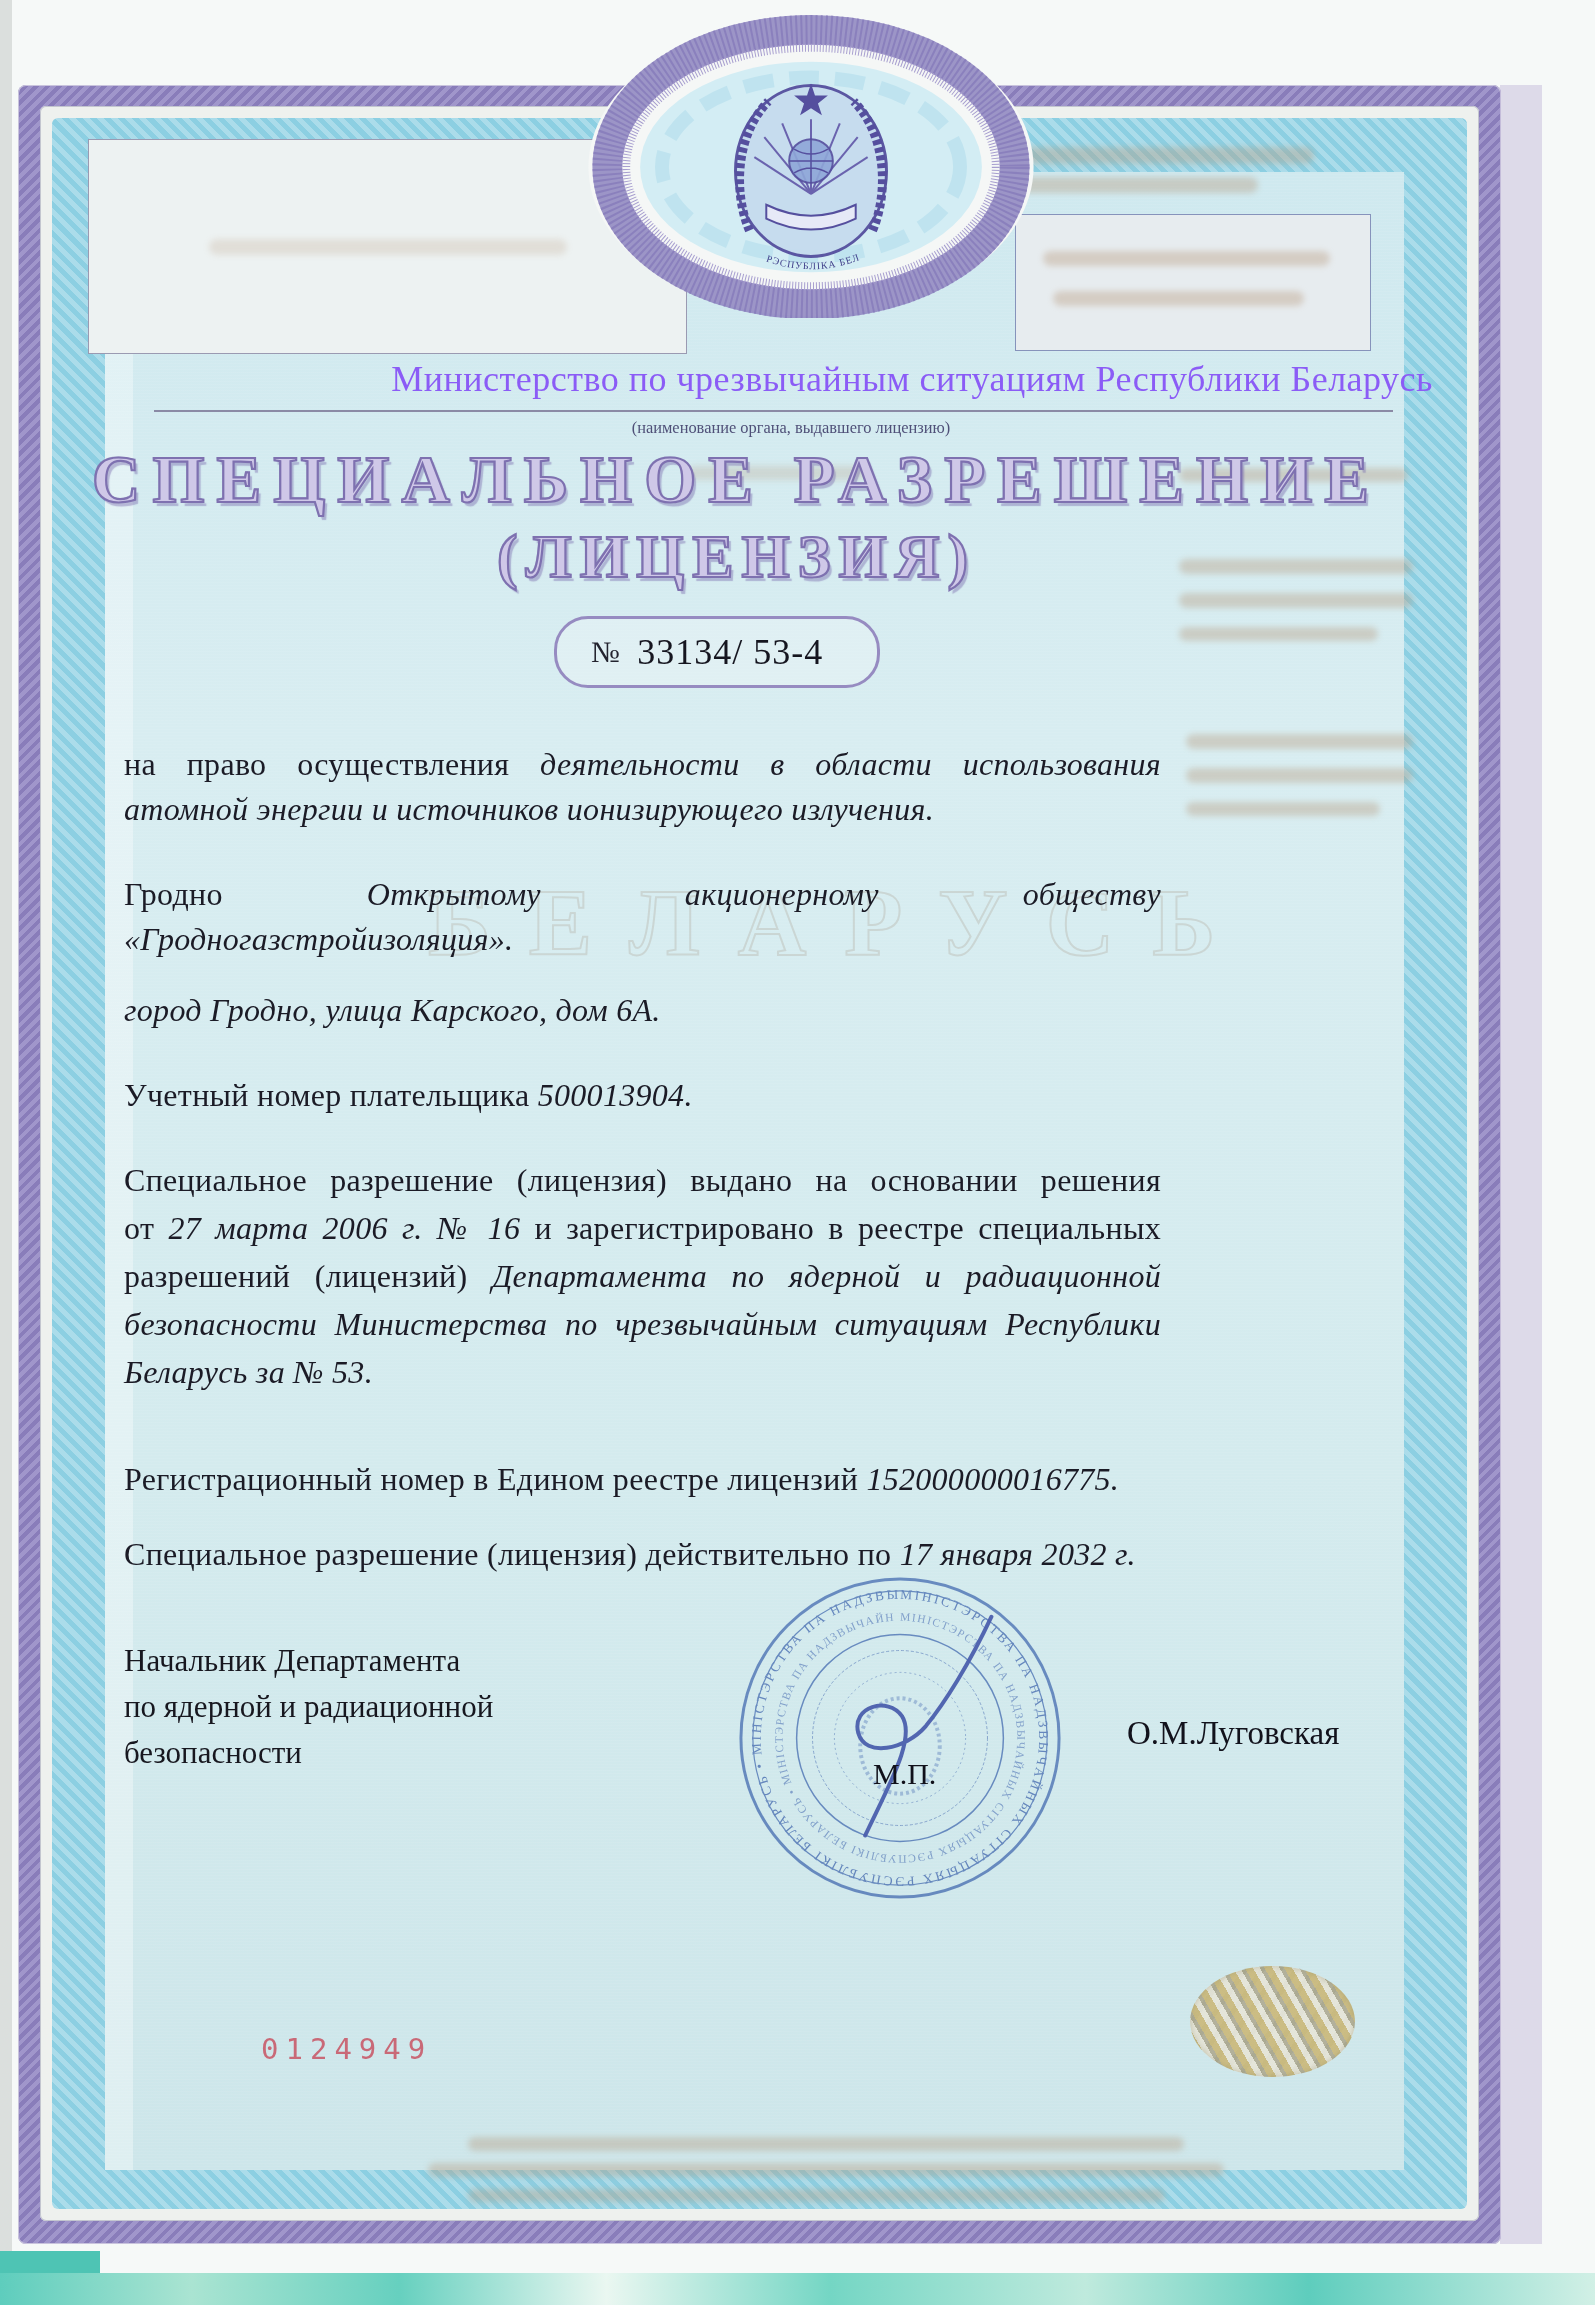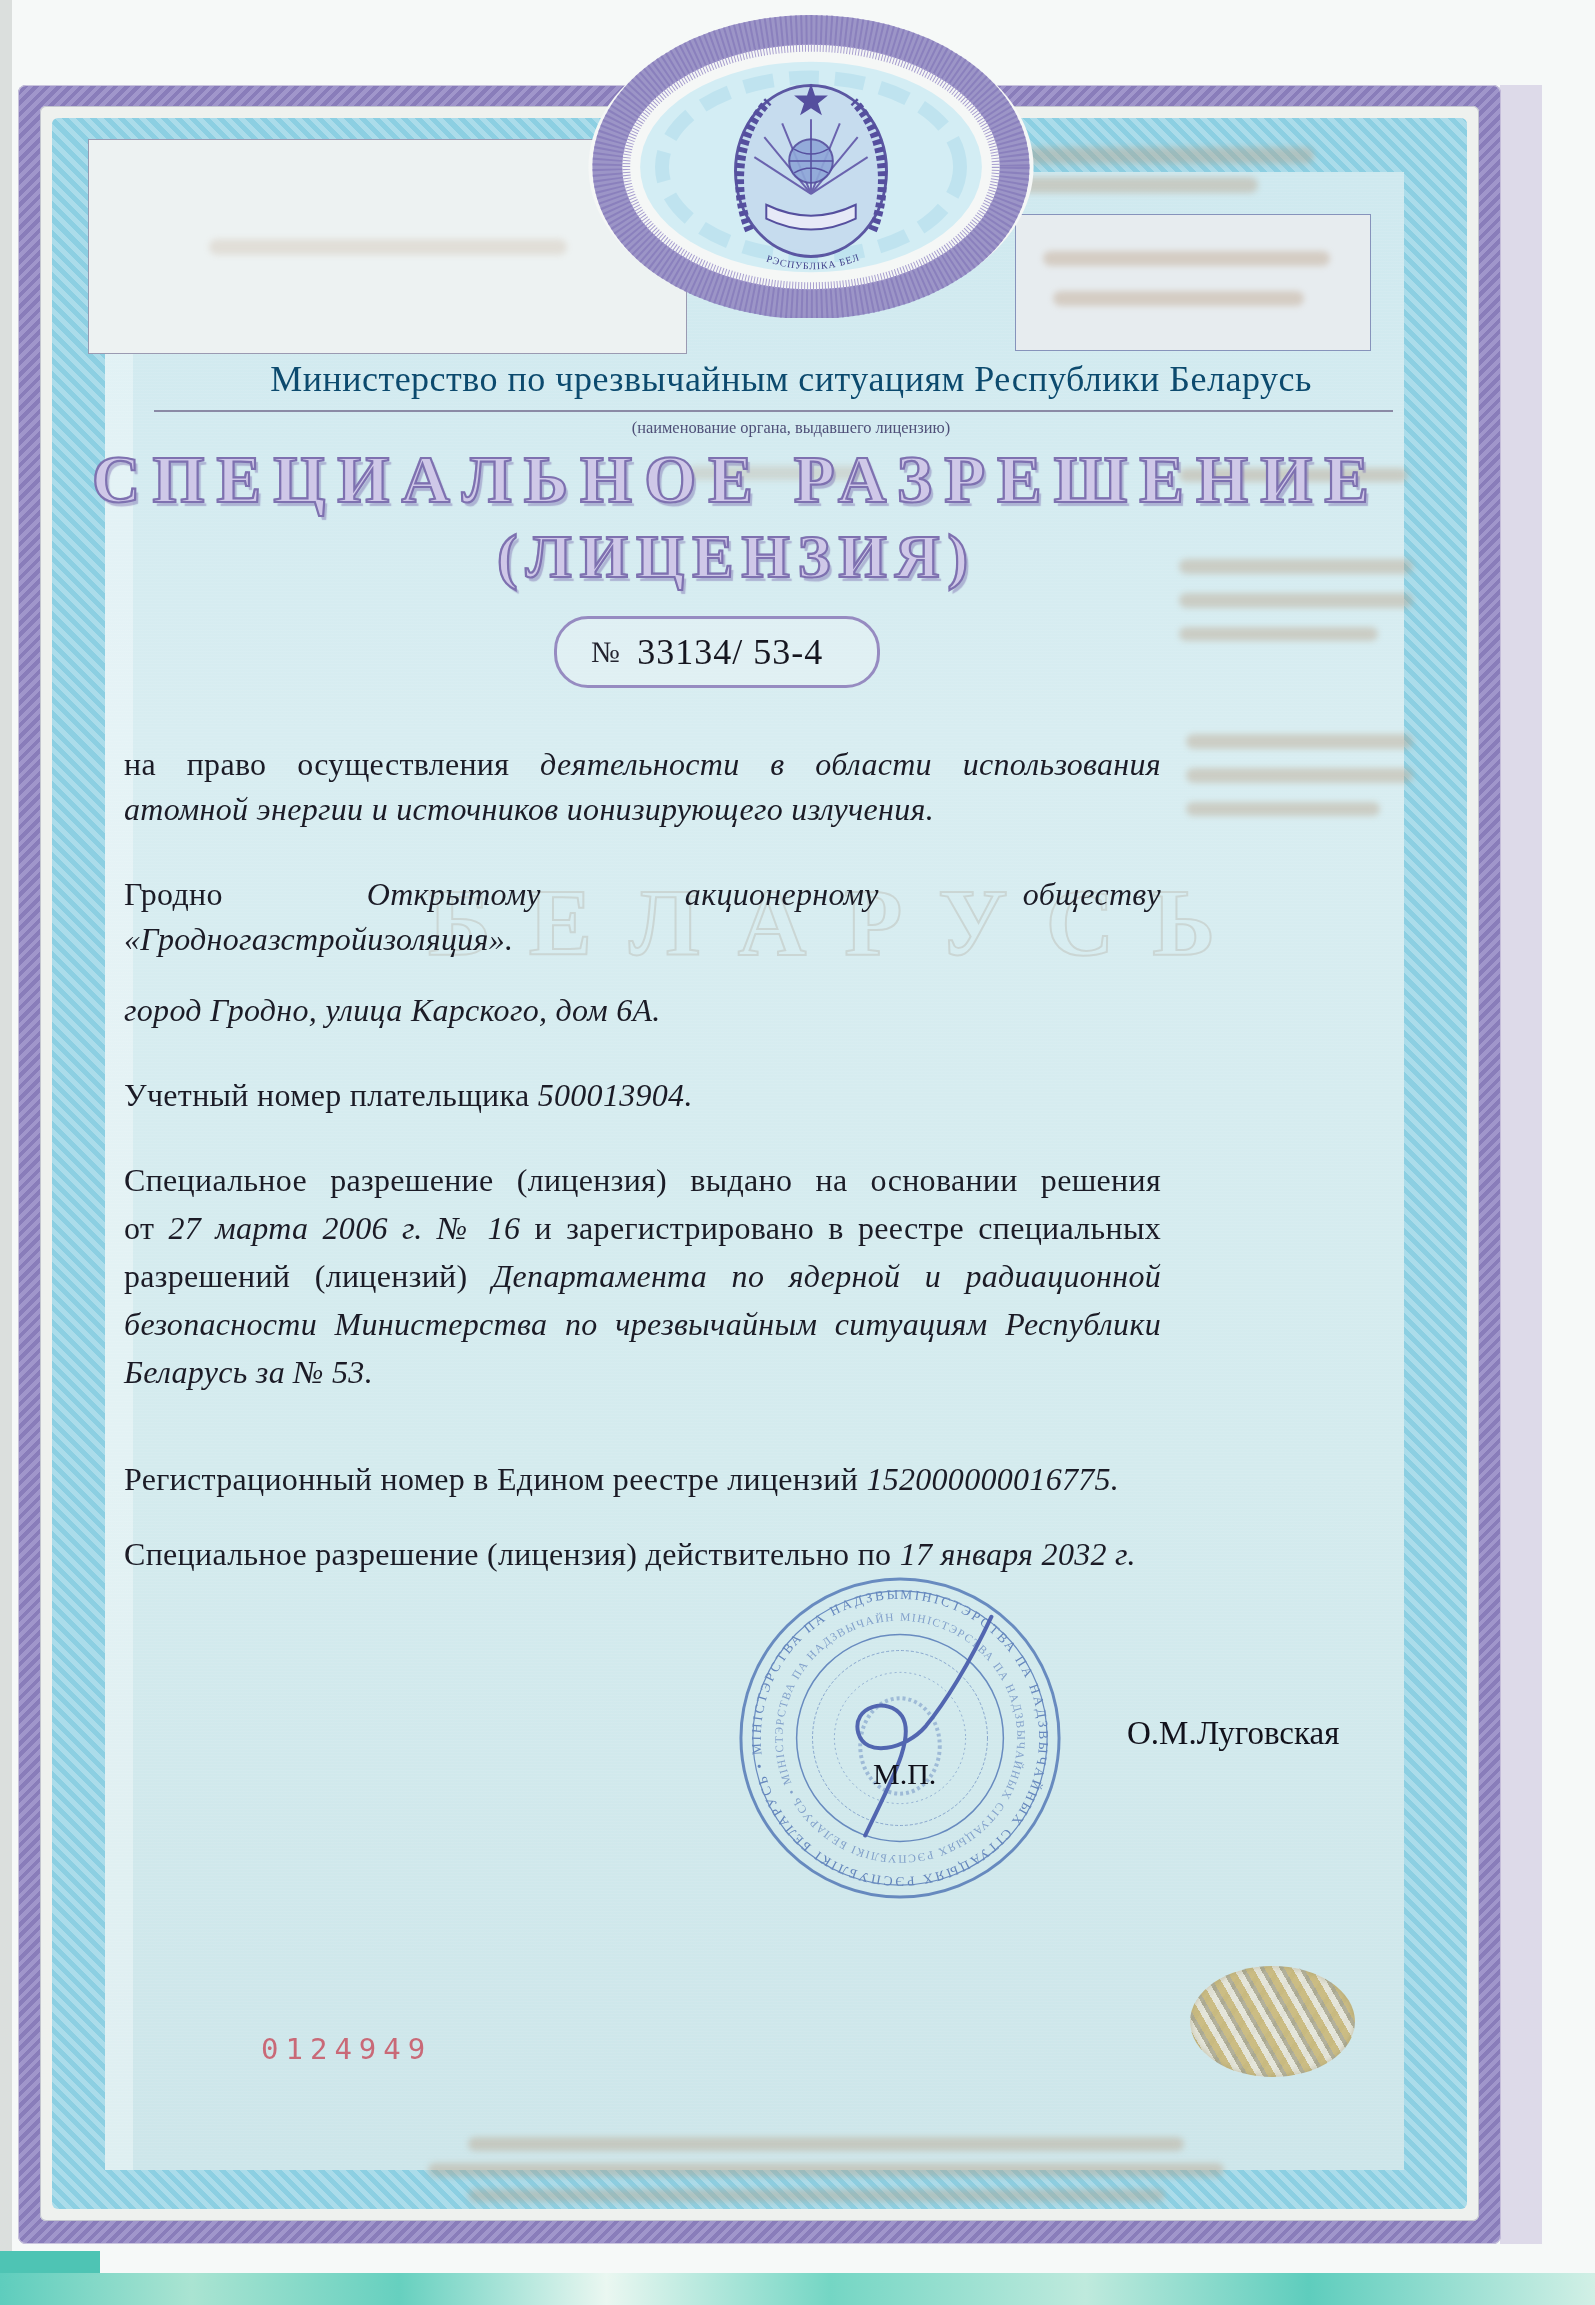--- a/index.html
+++ b/index.html
@@ -33,22 +33,22 @@
   .box-tr{position:absolute;left:1015px;top:214px;width:354px;height:135px;background:#e7ecef;
      border:1.5px solid #8693bb;}
 
   
   .g{position:absolute;background:#b79a7e;opacity:.38;filter:blur(3px);border-radius:8px;}
   .wm{position:absolute;left:428px;top:868px;font-weight:700;font-size:95px;letter-spacing:38px;
      color:transparent;-webkit-text-stroke:2px rgba(158,138,116,.38);filter:blur(0.5px);opacity:.6;
      white-space:nowrap;}
 
   
-  .issuer{position:absolute;left:149px;top:358px;width:1284px;text-align:center;
-     font-size:36px;letter-spacing:0.5px;color:#0c4a6e;}
+  .issuer{position:absolute;left:149px;top:358px;width:1284px;text-align:right;
+     font-size:36px;letter-spacing:0.5px;color:#8b5cf6;}
   .issuer-line{position:absolute;left:154px;top:410px;width:1239px;height:1.5px;background:#8a8aa5;}
   .issuer-caption{position:absolute;left:149px;top:418px;width:1284px;text-align:center;
      font-size:16.4px;color:#4f5078;}
 
   
   .doc-title{position:absolute;left:70px;width:1333px;text-align:center;font-weight:700;
      color:#cfc8e8;-webkit-text-stroke:2.2px #7e71b0;
      text-shadow:3px 4px 1px rgba(125,111,176,.45),-1px -1px 0 rgba(125,111,176,.5);
      white-space:nowrap;}
   .title1{top:441px;font-size:67px;letter-spacing:12px;}
@@ -212,20 +212,25 @@
   <div class="par nowrap" style="top:1457px">
     <span>Регистрационный номер в Едином реестре лицензий</span>
     <span class="it">152000000016775.</span>
   </div>
 
   <div class="par nowrap" style="top:1532px">
     <span>Специальное разрешение (лицензия) действительно по</span>
     <span class="it">17 января 2032 г.</span>
   </div>
 
+  <div class="signoff">
+    <div>Начальник Департамента</div>
+    <div>по ядерной и радиационной</div>
+    <div>безопасности</div>
+  </div>
 
   <svg class="stamp" width="338" height="338" viewBox="0 0 340 340">
     <circle cx="170" cy="170" r="160" fill="none" stroke="#6f8cc9" stroke-width="3"></circle>
     <circle cx="170" cy="170" r="148" fill="none" stroke="#6f8cc9" stroke-width="1.2"></circle>
     <circle cx="170" cy="170" r="104" fill="none" stroke="#6f8cc9" stroke-width="1.5"></circle>
     <circle cx="170" cy="170" r="88" fill="none" stroke="#7f97cf" stroke-width="1" stroke-dasharray="3 2" opacity=".8"></circle>
     <circle cx="170" cy="170" r="66" fill="none" stroke="#7f97cf" stroke-width="1" stroke-dasharray="2 3" opacity=".7"></circle>
     <ellipse cx="170" cy="178" rx="40" ry="48" fill="none" stroke="#7f97cf" stroke-width="4" stroke-dasharray="3 3" opacity=".55"></ellipse>
     <path id="stampRing1" d="M 170,30 a140,140 0 1,1 -0.1,0" fill="none" stroke="none"></path>
     <path id="stampRing2" d="M 170,52 a118,118 0 1,1 -0.1,0" fill="none" stroke="none"></path>

